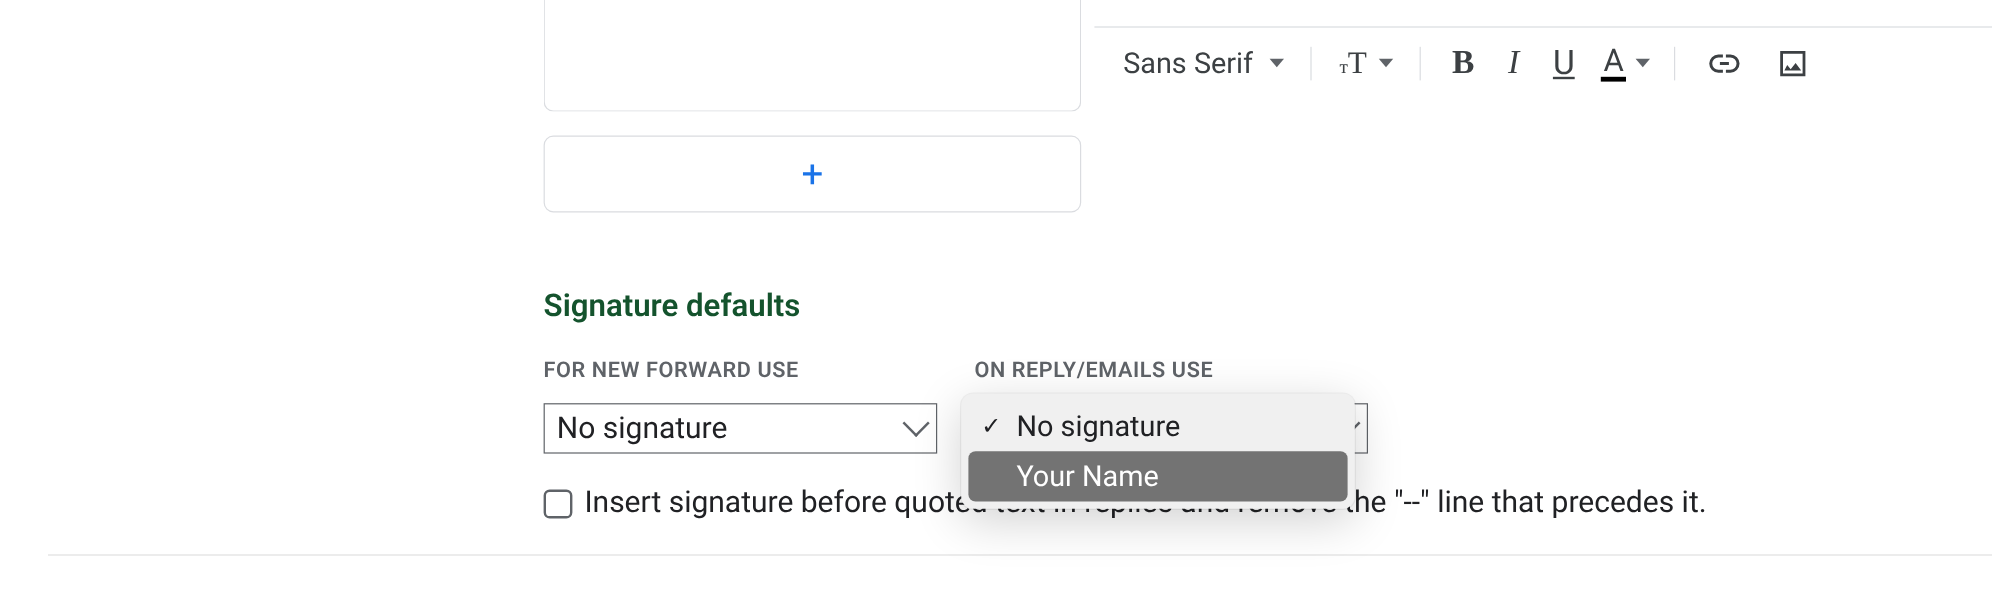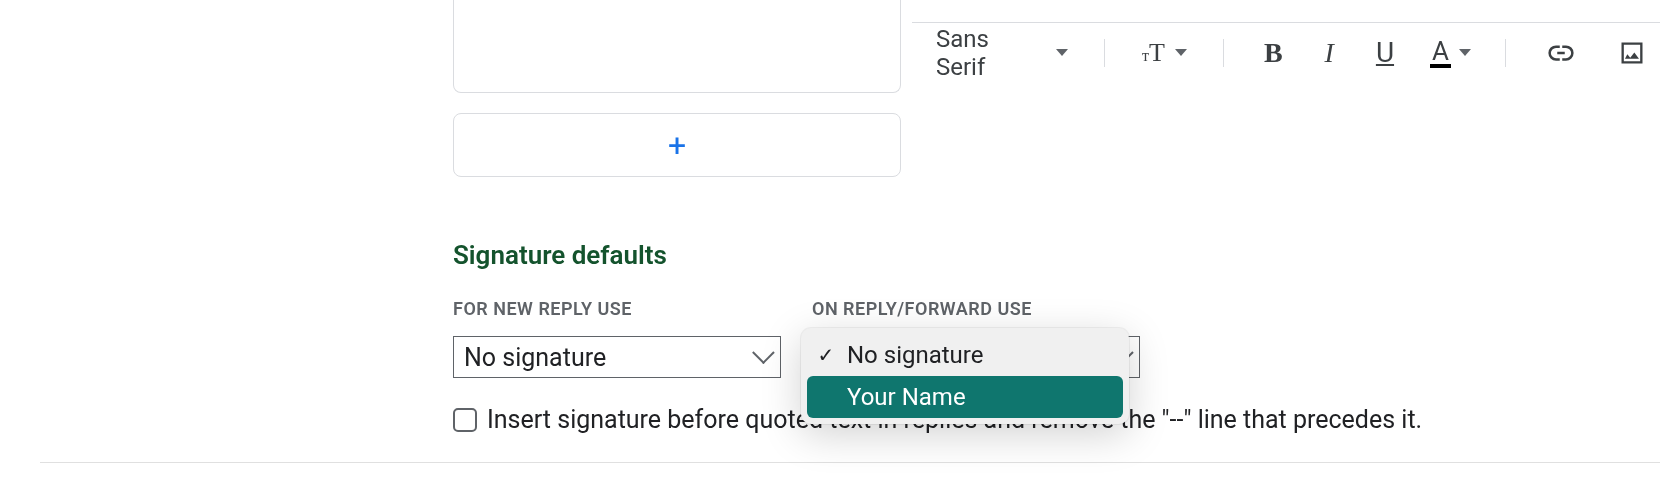--- a/index.html
+++ b/index.html
@@ -28,21 +28,21 @@
   }
   .sig-editor-box {
     position: absolute;
     left: 912px;
     top: 22px;
     right: 0;
     height: 60px;
     border-top: 1px solid #dadce0;
     display: flex;
     align-items: center;
-    gap: 14px;
+    gap: 0;
     padding-left: 14px;
   }
 
   .tb-group {
     display: flex;
     align-items: center;
     height: 60px;
   }
   .tb-divider {
     width: 1px;
@@ -186,21 +186,21 @@
     padding: 0 8px 0 8px;
     border-radius: 6px;
     cursor: pointer;
   }
   .dd-check {
     width: 22px;
     font-size: 20px;
     text-align: center;
     color: #202124;
   }
-  .dd-item.selected { background: #0f766e; color: #fff; }
+  .dd-item.selected { background: #737373; color: #fff; }
   .dd-item.selected .dd-check { color: #fff; }
 
   
   .insert-row {
     position: absolute;
     left: 453px;
     top: 405px;
     display: flex;
     align-items: center;
     gap: 10px;
@@ -262,22 +262,22 @@
       </svg>
   </div>
 </div>
 
 <div class="create-btn">
   <span class="plus-icon">+</span>
 </div>
 
 <div class="section-heading">Signature defaults</div>
 
-<div class="label-caps label-new">FOR NEW REPLY USE</div>
-<div class="label-caps label-reply">ON REPLY/FORWARD USE</div>
+<div class="label-caps label-new">FOR NEW FORWARD USE</div>
+<div class="label-caps label-reply">ON REPLY/EMAILS USE</div>
 
 <div class="select-box select-new">
   <span>No signature</span>
 </div>
 <div class="select-box select-reply"></div>
 
 <div class="dropdown-menu">
   <div class="dd-item">
     <span class="dd-check">✓</span>
     <span>No signature</span>

